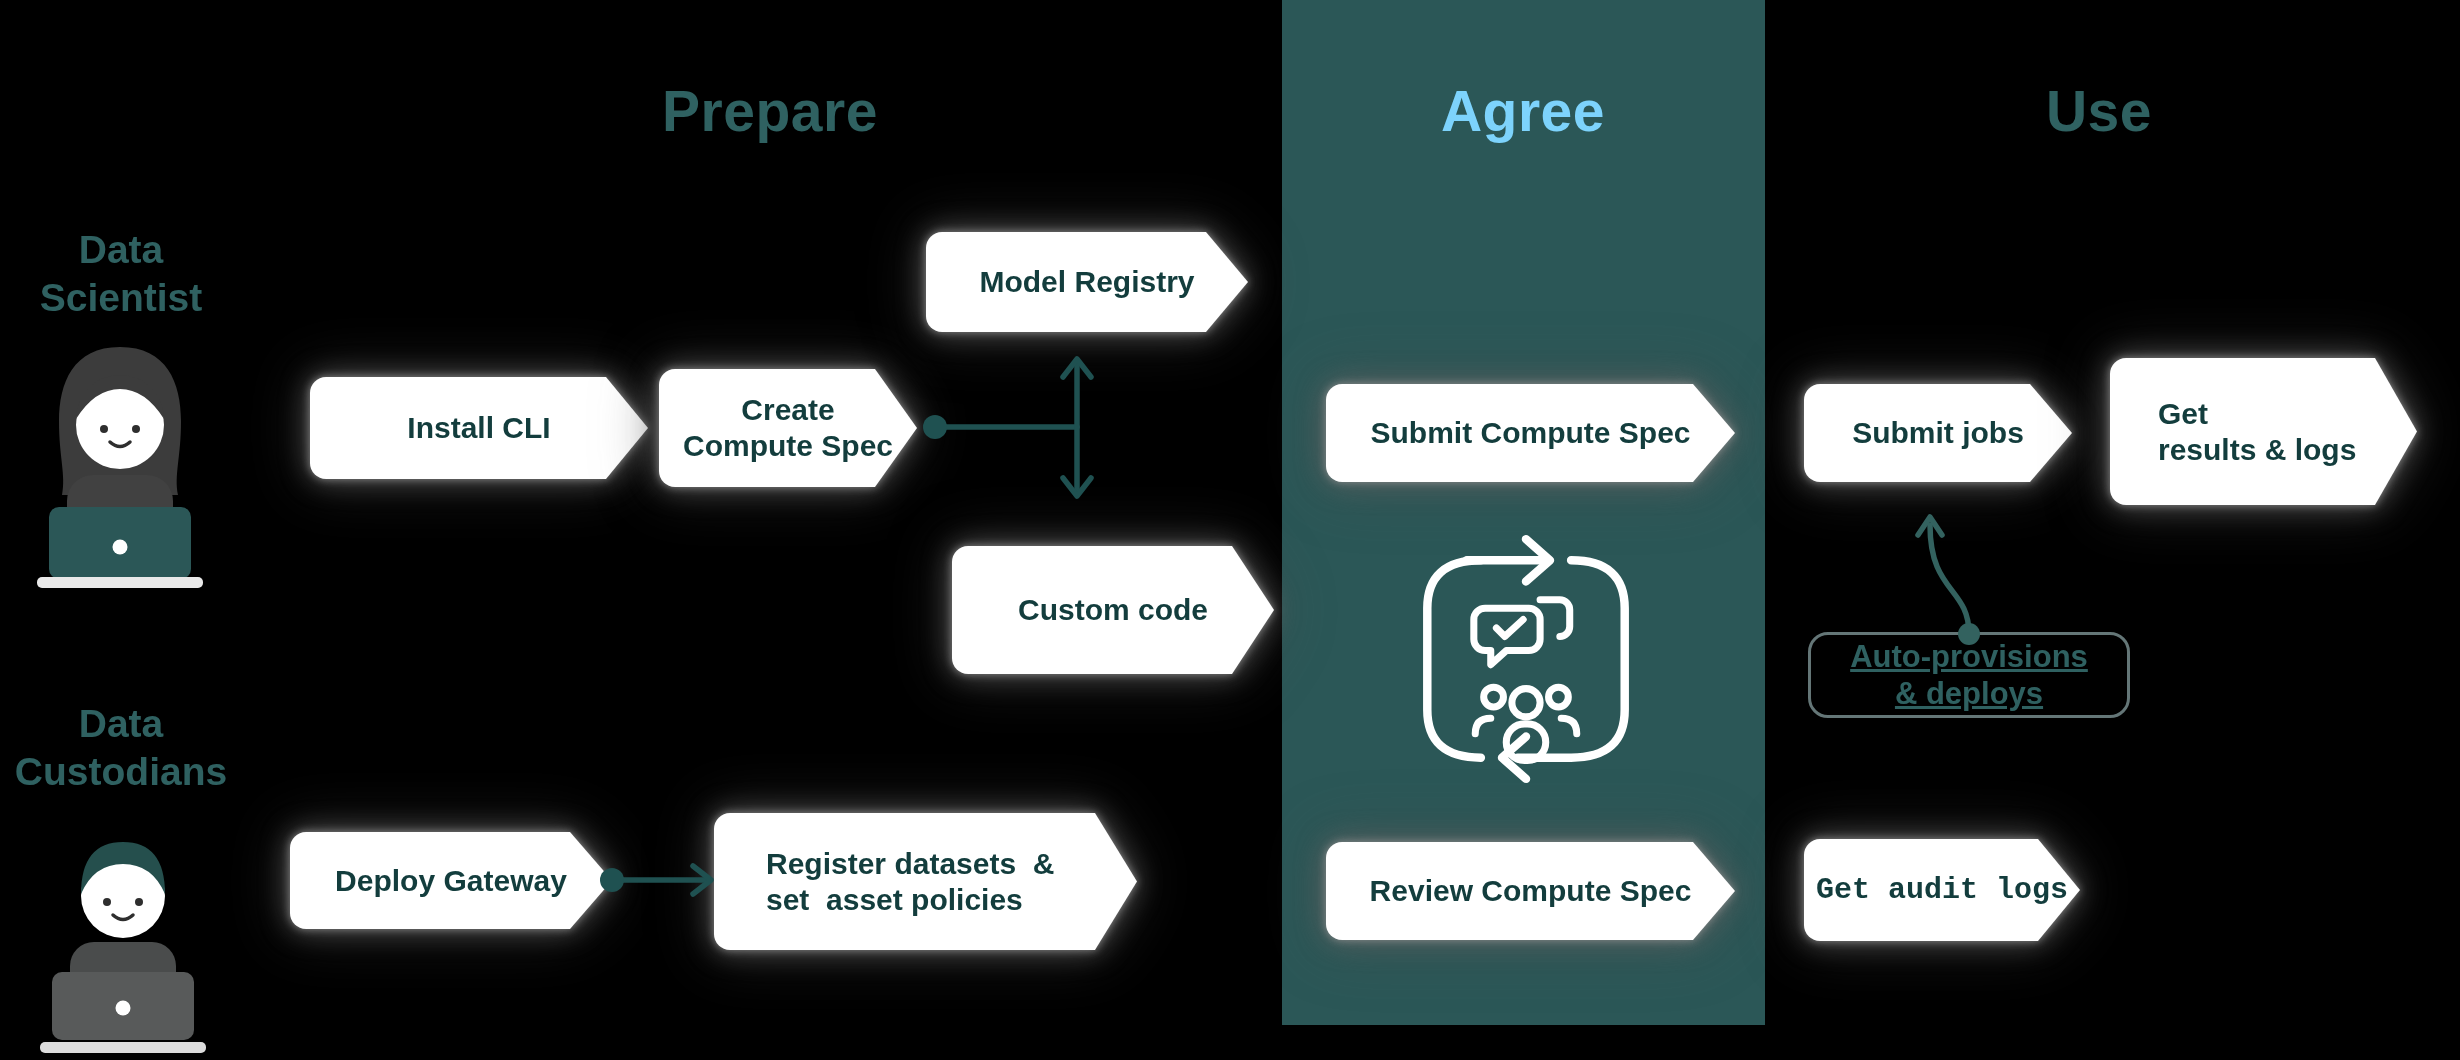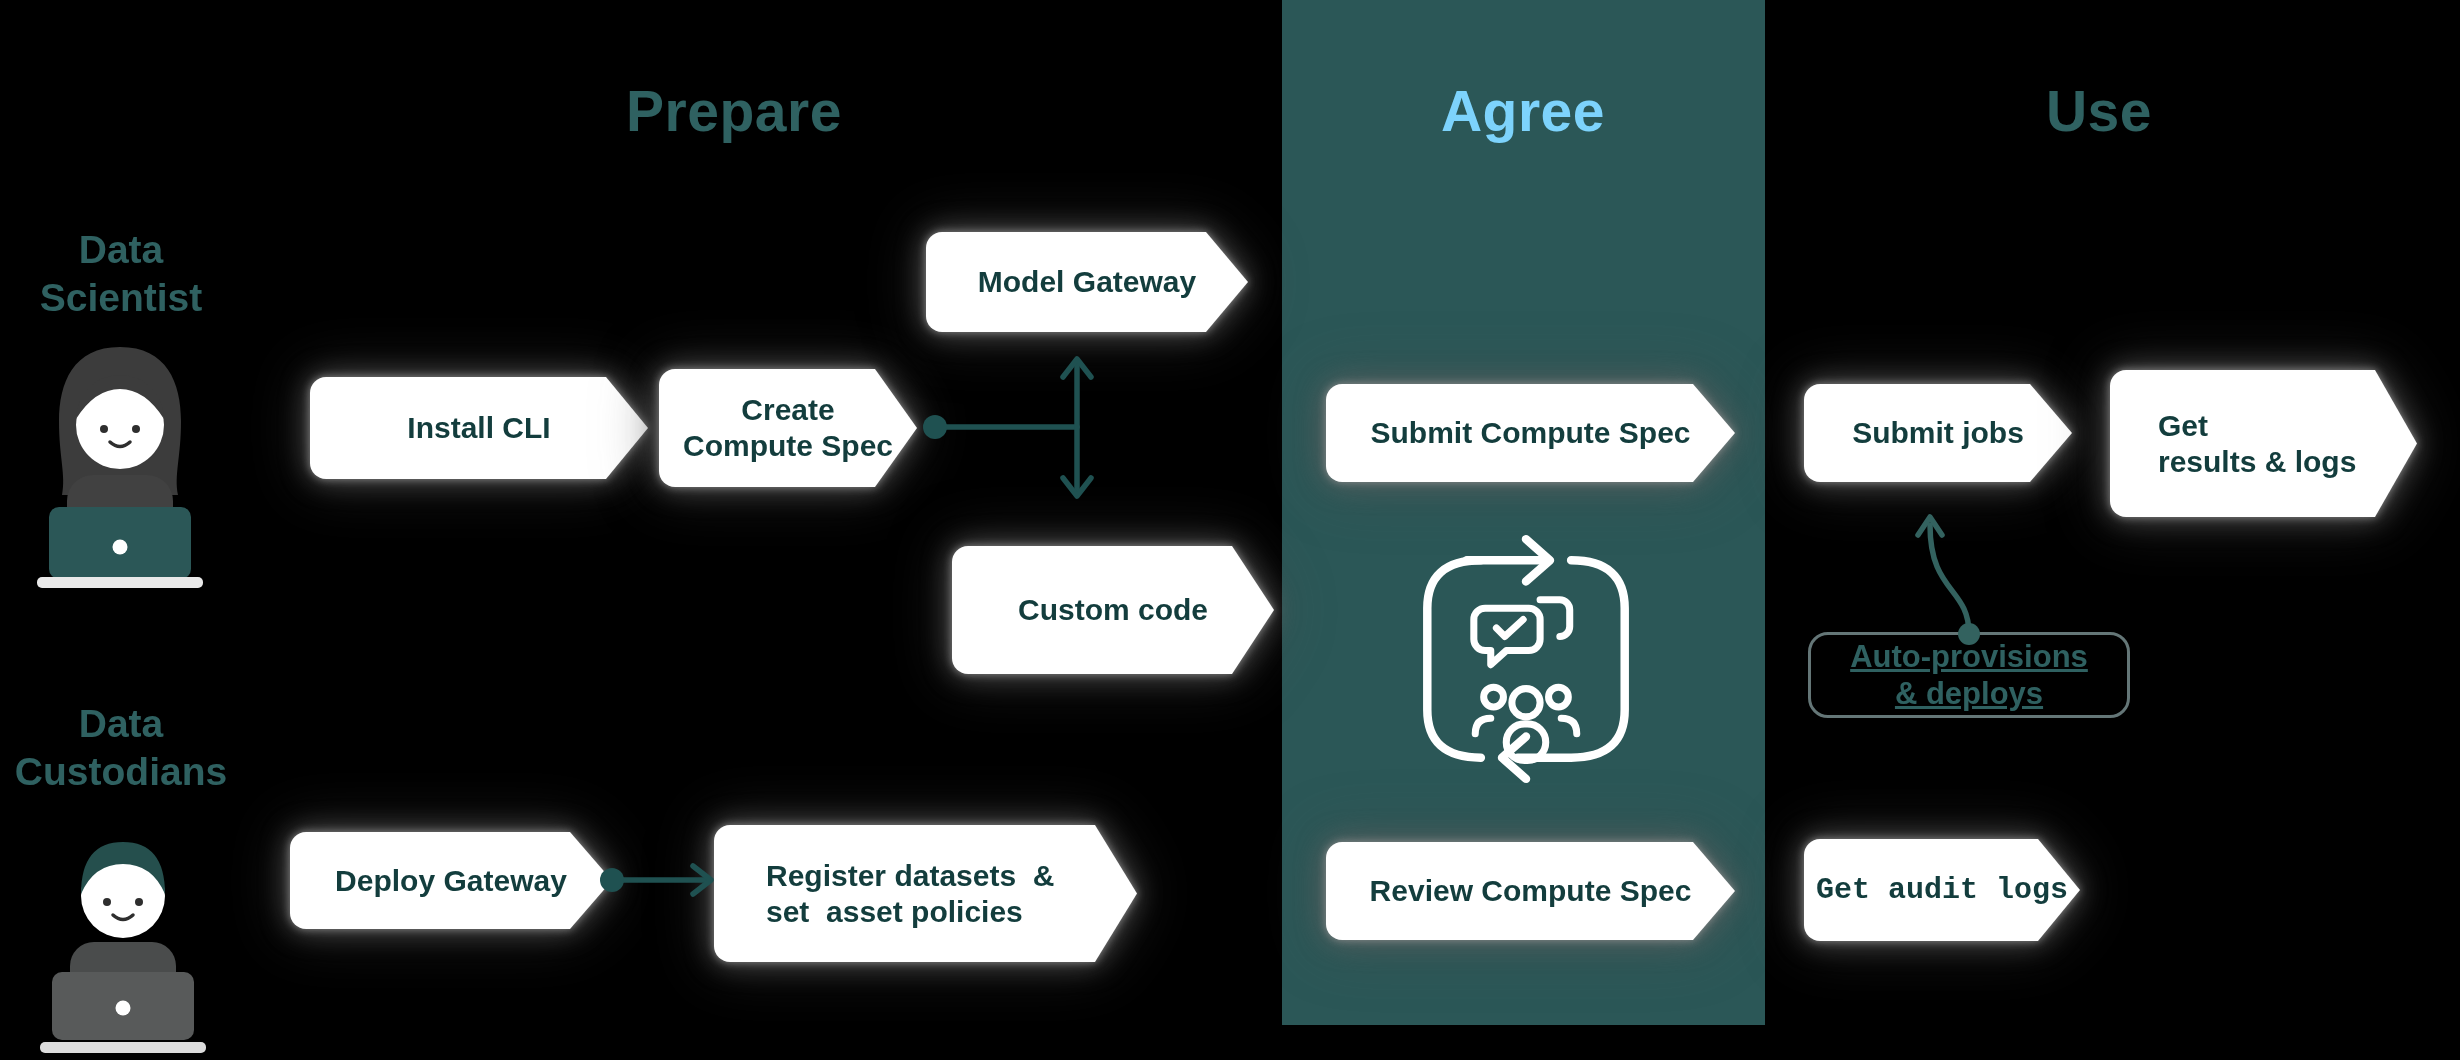--- a/index.html
+++ b/index.html
@@ -23,21 +23,21 @@
   
   .heading {
     position: absolute;
     transform: translateX(-50%);
     font-weight: 700;
     font-size: 57px;
     letter-spacing: 0.5px;
     color: #2f6161;
     white-space: nowrap;
   }
-  #h-prepare { left: 734px;  top: 78px; }
+  #h-prepare { left: 770px;  top: 78px; }
   #h-agree   { left: 1523px; top: 78px; color: #7dd3fc; }
   #h-use     { left: 2099px; top: 78px; }
 
   
   .actor-label {
     position: absolute;
     transform: translateX(-50%);
     text-align: center;
     font-weight: 700;
     font-size: 39px;
@@ -68,21 +68,21 @@
     flex-direction: column;
     align-items: center;
     justify-content: center;
     color: #133d3d;
     font-weight: 700;
     font-size: 30px;
     line-height: 1.2;
     text-align: center;
   }
   .node .shape span { display: block; white-space: pre; }
-  .node.left-text .shape { align-items: flex-start; text-align: left; margin-top: 12px; }
+  .node.left-text .shape { align-items: flex-start; text-align: left; }
 
   #n-install      { left: 290px;  top: 377px; width: 338px; height: 102px; margin-left: 20px; }
   #n-create       { left: 659px;  top: 369px; width: 258px; height: 118px; }
   #n-model        { left: 926px;  top: 232px; width: 322px; height: 100px; }
   #n-custom       { left: 926px;  top: 546px; width: 322px; height: 128px; padding-left: 26px; }
   #n-deploy       { left: 290px;  top: 832px; width: 322px; height: 97px;  }
   #n-register     { left: 714px;  top: 813px; width: 423px; height: 137px; }
   #n-register .shape { padding-left: 52px; box-sizing: border-box; }
   #n-submit-spec  { left: 1326px; top: 384px; width: 409px; height: 98px;  }
   #n-review-spec  { left: 1326px; top: 842px; width: 409px; height: 98px;  }
@@ -169,21 +169,21 @@
       </div>
   </div>
   <div class="node" id="n-create">
     <div class="shape">
       <span>Create</span>
       <span>Compute Spec</span>
     </div>
   </div>
   <div class="node" id="n-model">
     <div class="shape">
-        <span>Model Gateway</span>
+        <span>Model Registry</span>
       </div>
   </div>
   <div class="node" id="n-custom">
     <div class="shape">
         <span>Custom code</span>
       </div>
   </div>
 
   <div class="node" id="n-deploy">
     <div class="shape">

